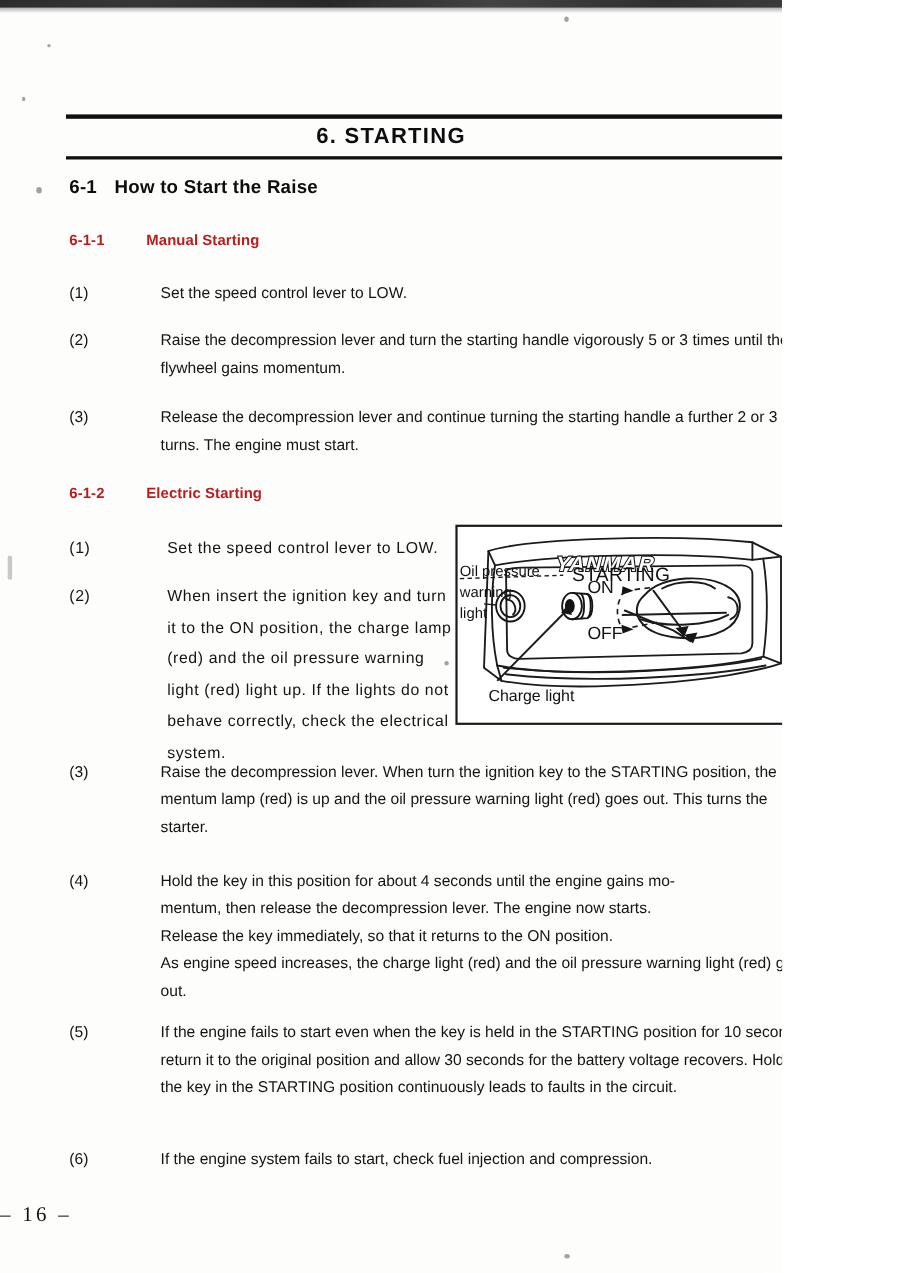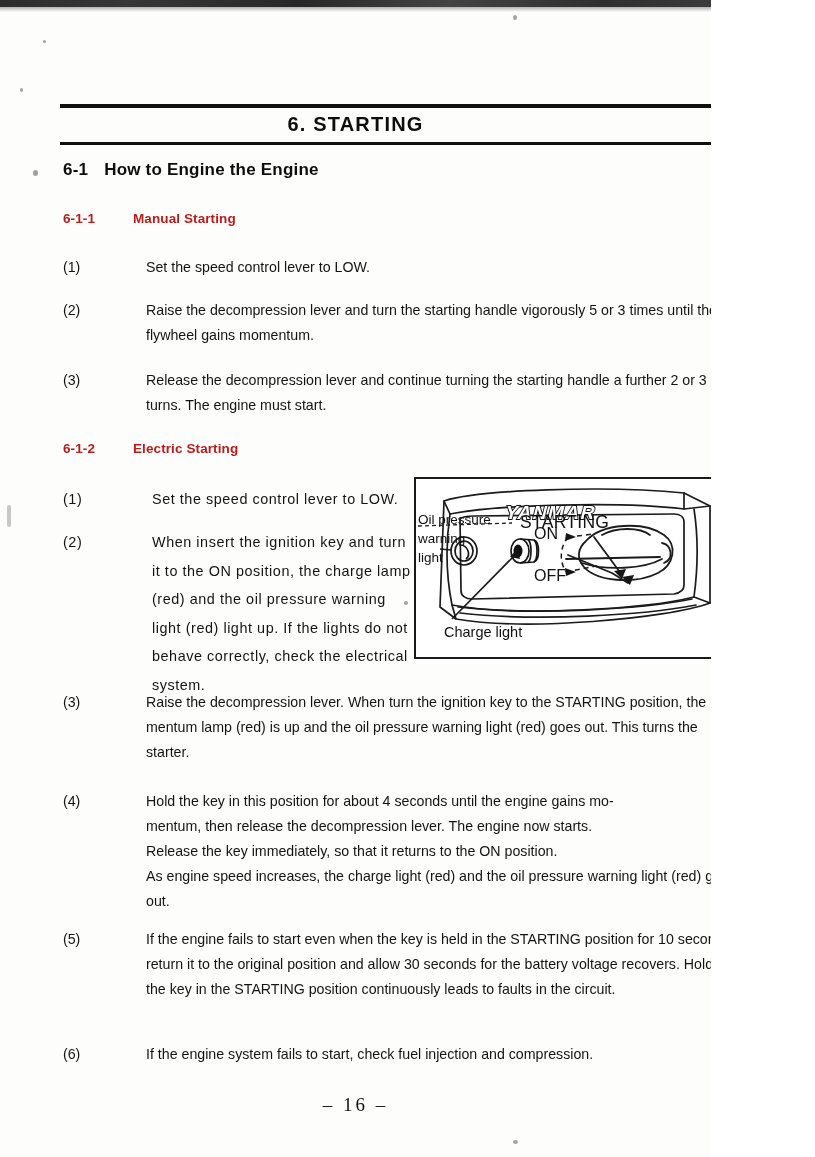--- a/index.html
+++ b/index.html
@@ -117,21 +117,21 @@
     border: 2px solid #1a1a1a;
     background: #ffffff;
     overflow: hidden;
   }
   .figure-box svg { display: block; }
 
   
   .page-number {
     position: absolute;
     left: 0; right: 0;
-    text-align: center;
+    text-align: left;
     font-family: "Liberation Serif", serif;
     font-size: 19px;
     letter-spacing: 3px;
     color: #111111;
   }
 </style>
 </head>
 <body>
 
 <div id="page">
@@ -153,21 +153,21 @@
   <div class="speck" style="left:806px; top:767px; width:4px; height:4px;"></div>
   <div class="speck" style="left:745px; top:884px; width:3px; height:3px;"></div>
   <div class="speck" style="left:513px; top:1140px; width:5px; height:4px;"></div>
   <div class="speck" style="left:742px; top:1121px; width:4px; height:4px;"></div>
 
   <div class="rule" style="left:60px; top:104px; width:668px; height:4px;"></div>
   <div class="chapter-title" style="top:113px;">6.   STARTING</div>
   <div class="rule" style="left:60px; top:142px; width:668px; height:3px;"></div>
 
   <div class="h2" style="left:63px; top:160px;">
-    <span class="num">6-1</span><span>How to Engine the Engine</span>
+    <span class="num">6-1</span><span>How to Start the Raise</span>
   </div>
 
   <div class="h3" style="left:63px; top:211px;">
     <span class="num">6-1-1</span><span>Manual Starting</span>
   </div>
 
   <div class="item" style="left:63px; top:255px; width:665px;">
     <span class="marker">(1)</span>
     <span class="body">Set the speed control lever to LOW.</span>
   </div>

